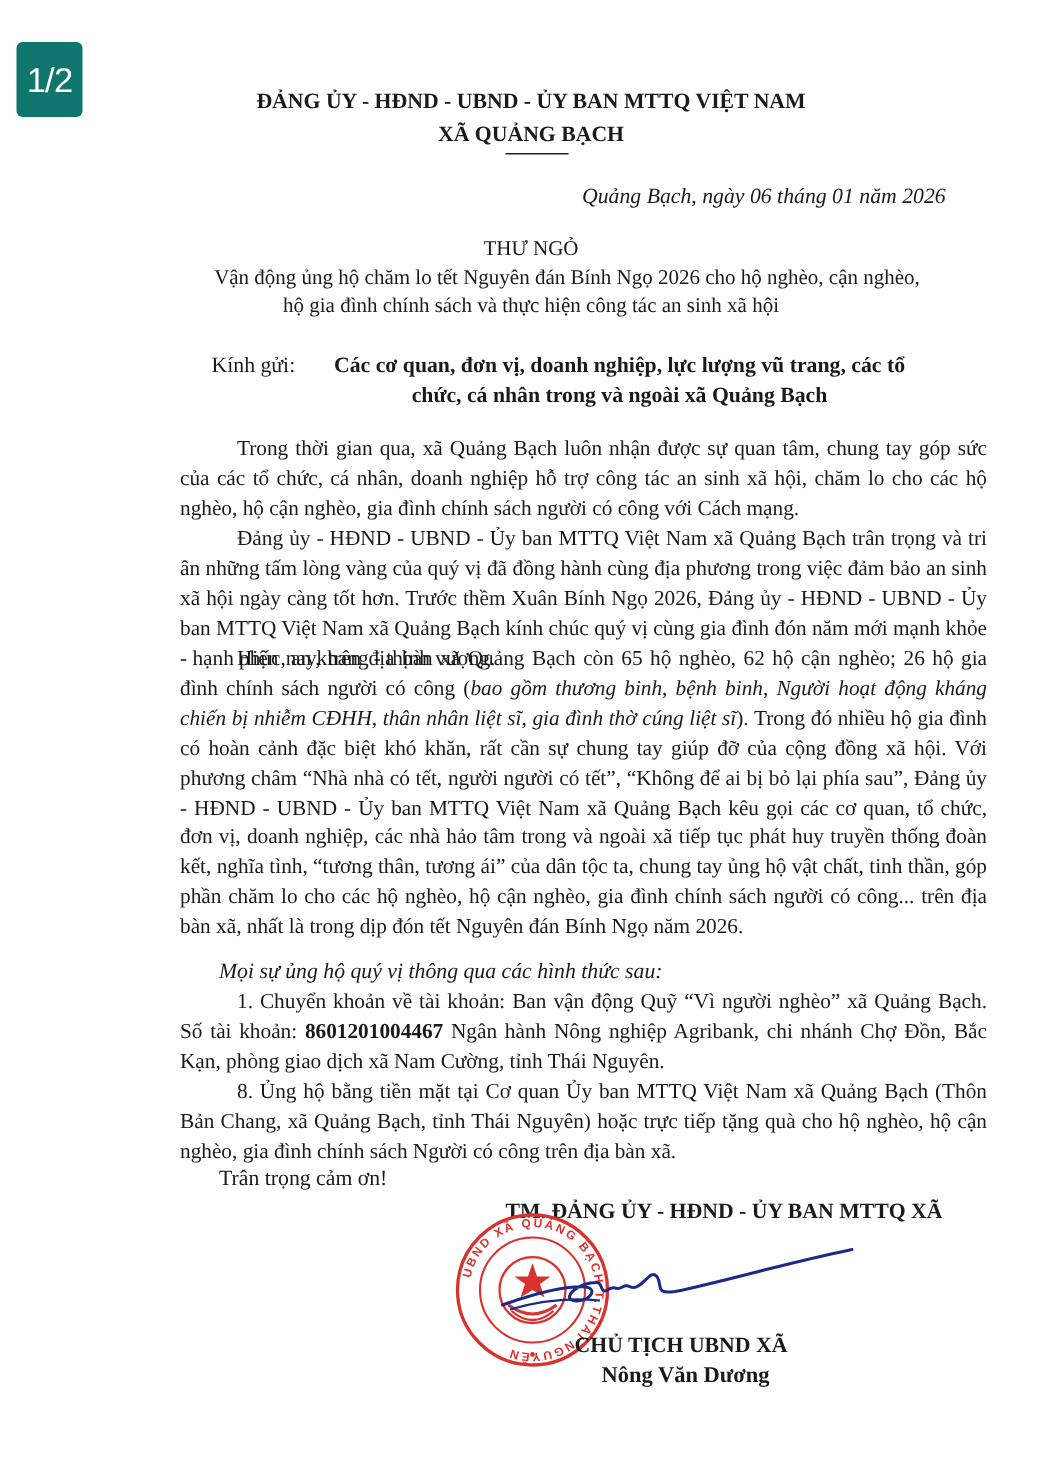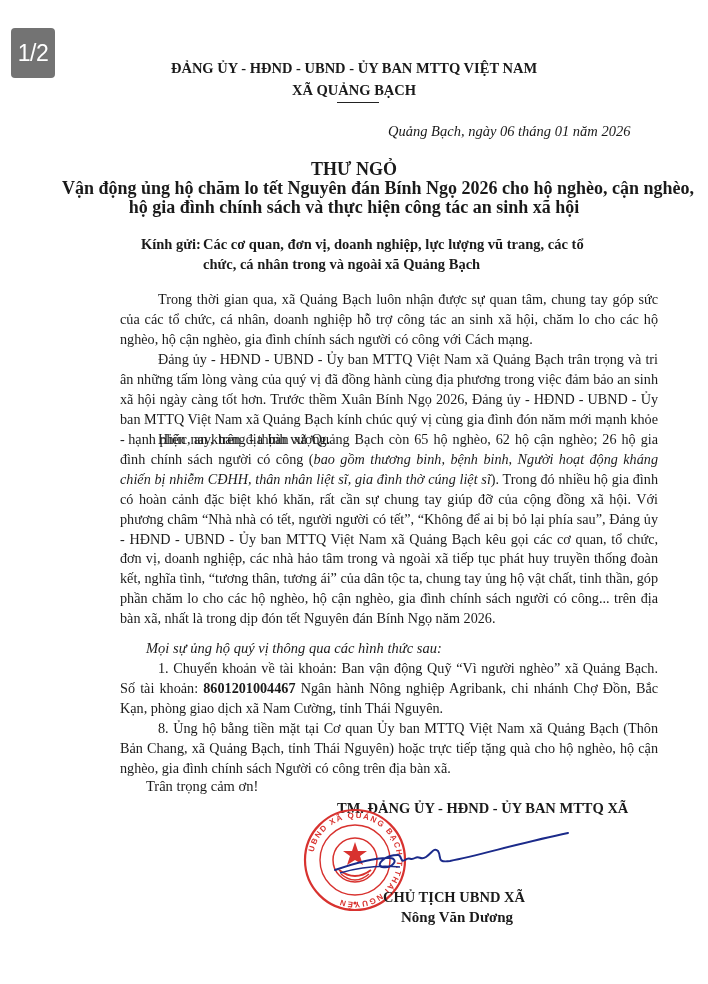--- a/index.html
+++ b/index.html
@@ -1,39 +1,39 @@
 <!DOCTYPE html>
 <html><head>
 <meta charset="utf-8">
 <style>
   * { box-sizing: border-box; margin: 0; padding: 0; }
   html, body { width: 708px; height: 984px; background: #ffffff; overflow: hidden; }
   body { position: relative; font-family: "Liberation Serif", "DejaVu Serif", serif; color: #1a1a1a; }
 
   .page-badge {
     position: absolute; left: 11px; top: 28px; width: 44px; height: 50px;
-    background: #737373; border-radius: 4px; color: #ffffff;
+    background: #0f766e; border-radius: 4px; color: #ffffff;
     font-family: "Liberation Sans", "DejaVu Sans", sans-serif; font-size: 23px;
     display: flex; align-items: center; justify-content: center; letter-spacing: -0.5px;
   }
 
   .header { position: absolute; left: 0; width: 708px; text-align: center; font-weight: bold; font-size: 14.5px; }
   .header-org { top: 60px; }
   .header-commune { top: 82px; }
   .header-underline { position: absolute; left: 337px; top: 102px; width: 42px; height: 1px; background: #222; }
 
   .date-line { position: absolute; left: 388px; top: 123px; font-style: italic; font-size: 14.5px; }
 
-  .title { position: absolute; left: 0; width: 708px; text-align: center; font-weight: bold; font-size: 18px; }
+  .title { position: absolute; left: 0; width: 708px; text-align: center; font-weight: normal; font-size: 14px; }
   .title-main { top: 159px; }
   .subtitle-1 { top: 178px; margin-left: 24px; }
   .subtitle-2 { top: 197px; }
 
-  .recipient-label { position: absolute; left: 141px; top: 236px; font-size: 14.5px; font-weight: bold; }
-  .recipient-text { position: absolute; left: 203px; width: 420px; font-weight: bold; font-size: 14.5px; }
+  .recipient-label { position: absolute; left: 141px; top: 236px; font-size: 14.5px; }
+  .recipient-text { position: absolute; left: 203px; width: 420px; font-weight: bold; font-size: 14.5px; text-align: center; }
   .recipient-1 { top: 236px; }
   .recipient-2 { top: 256px; }
 
   .body-text {
     position: absolute; left: 120px; width: 538px; font-size: 14.2px; line-height: 19.9px;
     text-align: justify;
   }
   .p1 { top: 290px; }
   .p2 { top: 350px; }
   .p3 { top: 430px; }

